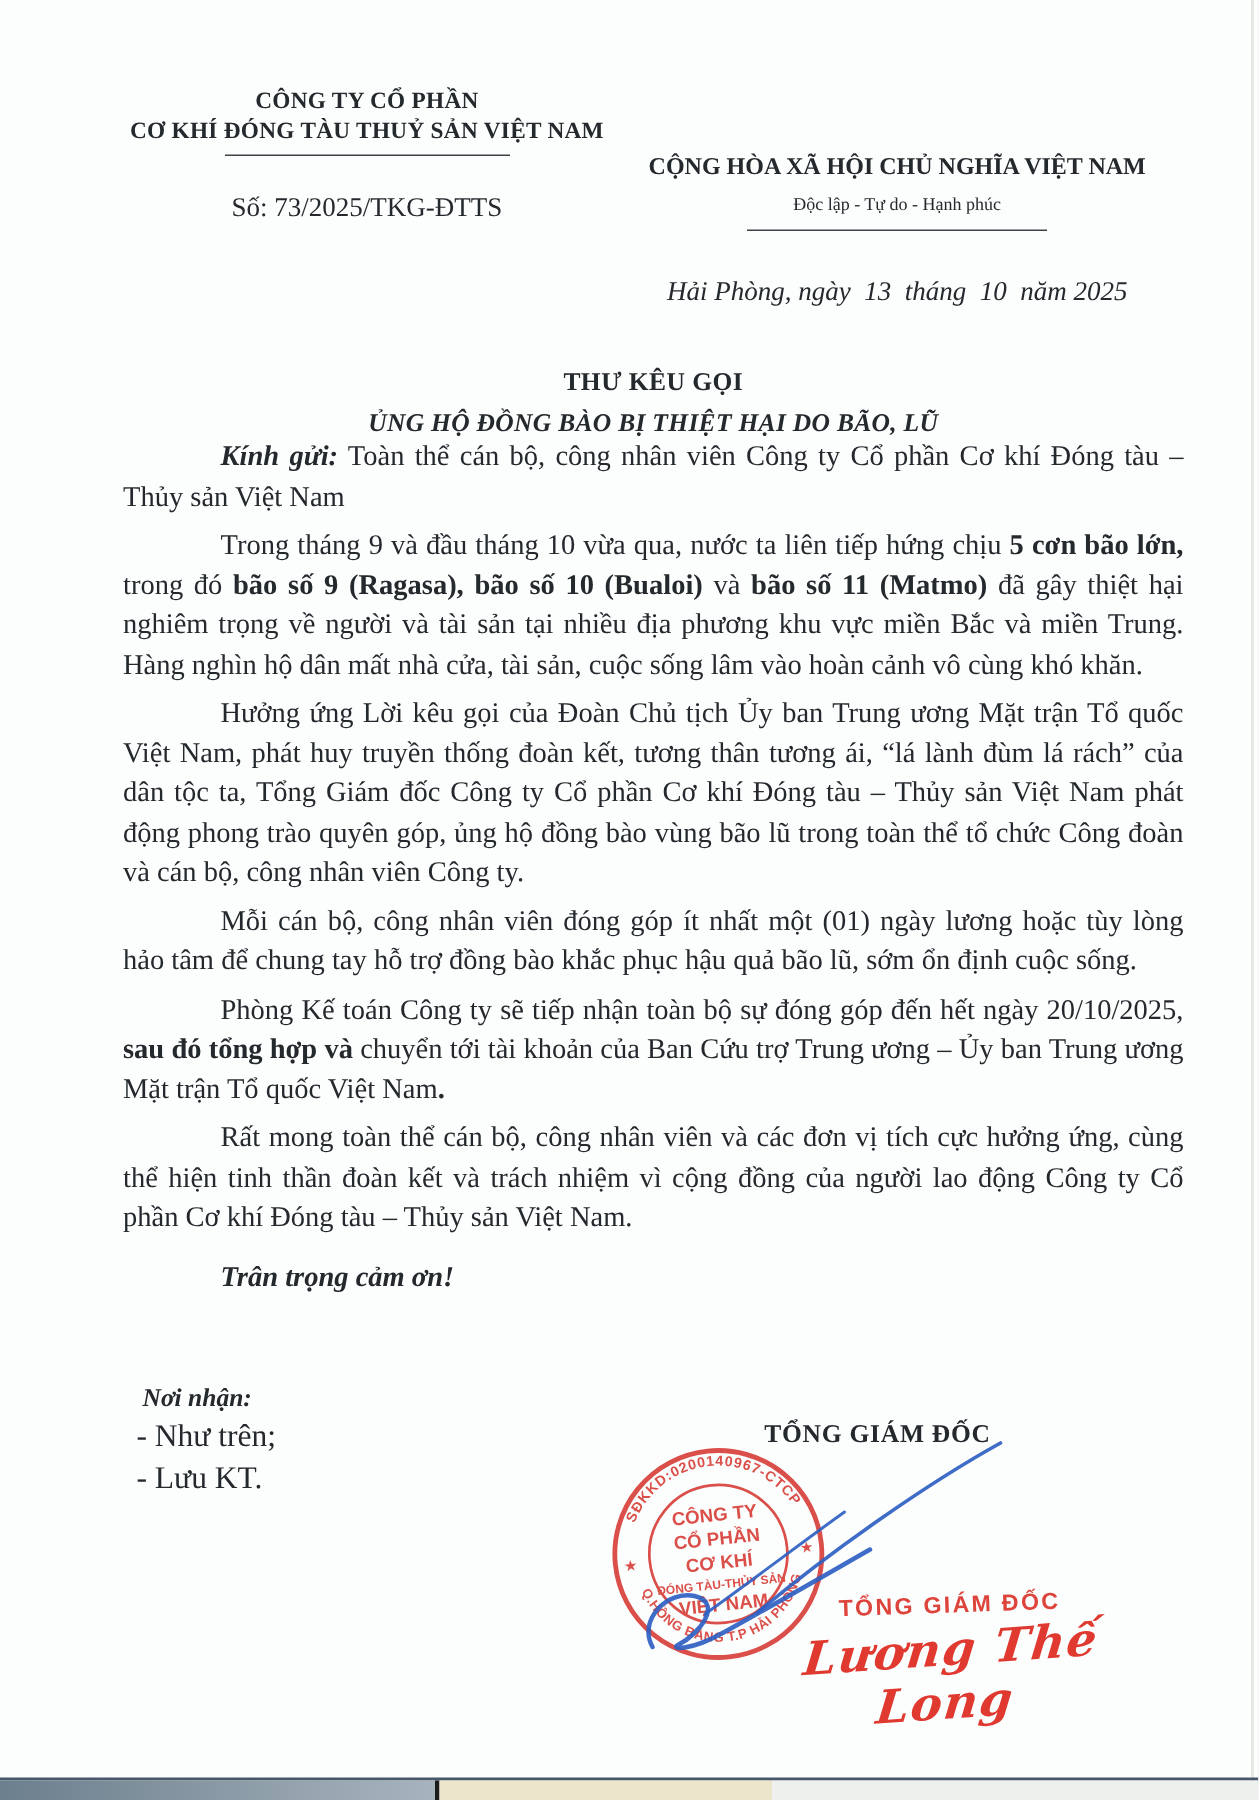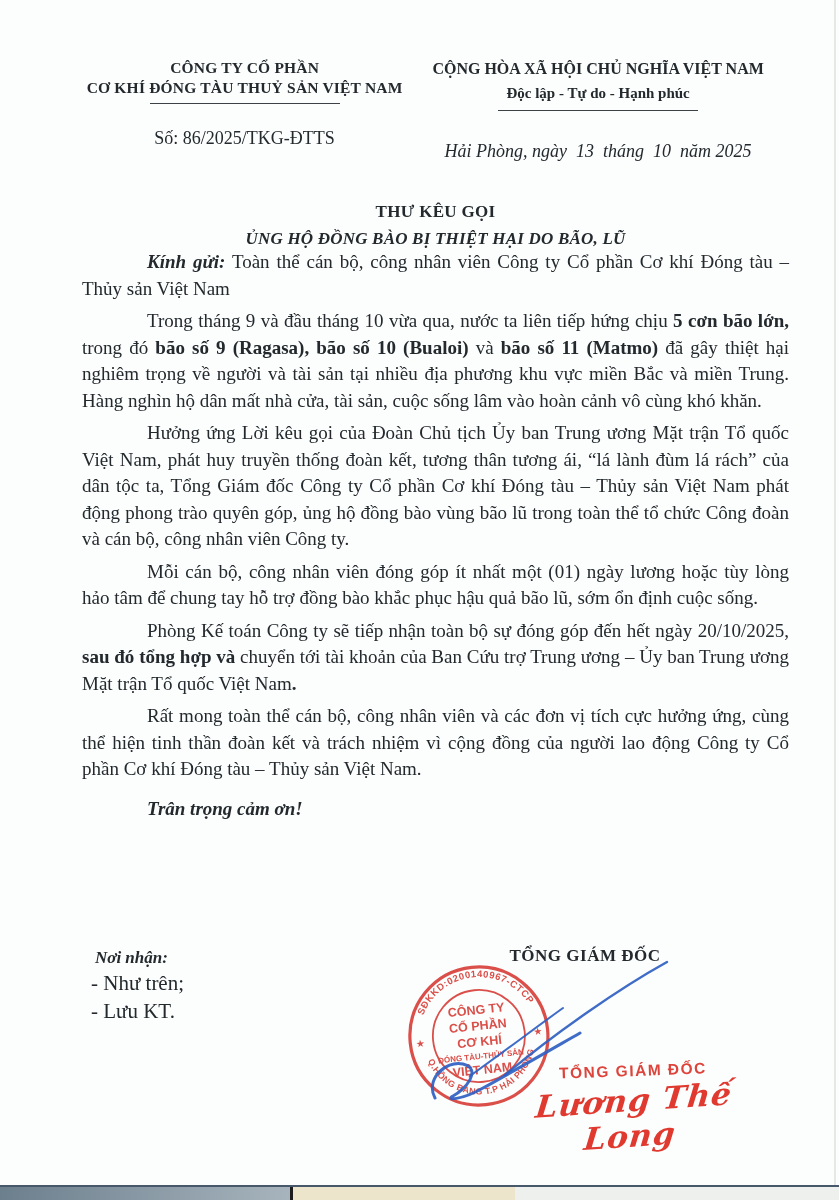--- a/index.html
+++ b/index.html
@@ -1,40 +1,40 @@
 <!DOCTYPE html>
 <html><head>
 <meta charset="utf-8">
 <style>
   html,body{margin:0;padding:0;}
   body{width:839px;height:1200px;background:#e9e9e6;font-family:"Liberation Serif",serif;}
   .page{position:relative;width:839px;height:1200px;background:#fcfdfd;overflow:hidden;color:#23292d;}
   .content{position:absolute;left:12px;top:0;width:839px;padding:58px 62px 0 70px;box-sizing:border-box;}
   .hdr{display:flex;width:100%;}
   .hdr-left{width:46%;text-align:center;}
-  .hdr-right{width:54%;text-align:center;}
+  .hdr-right{width:54%;text-align:center;margin-top:43px;}
   .h-small{font-weight:bold;font-size:15.5px;line-height:20px;letter-spacing:.2px;}
   .h-med{font-weight:bold;font-size:16px;line-height:21px;}
-  .h-motto{font-weight:bold;font-size:15px;line-height:23px;margin-top:3px;}
+  .h-motto{font-weight:normal;font-size:12px;line-height:23px;margin-top:3px;}
   .rule{border-top:1.6px solid #3c4246;height:0;margin:5px auto 0 auto;}
   .rule-l{width:190px;}
   .rule-r{width:200px;}
   .ref-no{font-size:18px;margin-top:24px;}
   .dateline{font-style:italic;font-size:18px;margin-top:30px;white-space:pre;}
   .title-block{text-align:center;margin-top:40px;}
   .title-1{font-weight:bold;font-size:17px;letter-spacing:.3px;}
   .title-2{font-weight:bold;font-size:17px;margin-top:7px;letter-spacing:.2px;font-style:italic;}
   .body-text{}
   .para{font-size:19px;line-height:26.5px;text-align:justify;text-indent:65px;margin:6px 0 0 0;}
   .para.salutation{margin-top:0;}
   .b{font-weight:bold;}
   .bi{font-weight:bold;font-style:italic;}
   .closing{font-weight:bold;font-style:italic;font-size:19px;margin:15px 0 0 65px;}
   
-  .recipients{position:absolute;left:95px;top:948px;font-size:16.5px;}
+  .recipients{position:absolute;left:95px;top:922px;font-size:16.5px;}
   .recipients .label{font-weight:bold;font-style:italic;font-size:17px;}
   .recipients .item{font-size:21px;margin-top:3px;margin-left:-4px;}
   .sig-title{position:absolute;left:490px;top:946px;width:190px;text-align:center;font-weight:bold;font-size:17px;letter-spacing:.5px;}
   .stamp-svg{position:absolute;left:404px;top:962px;width:150px;height:150px;transform:rotate(-6deg);opacity:.92;}
   .sig-svg{position:absolute;left:415px;top:948px;width:270px;height:165px;}
   .red-title{position:absolute;left:548px;top:1062px;width:170px;text-align:center;font-family:"Liberation Sans",sans-serif;font-weight:bold;font-size:15.5px;letter-spacing:1.5px;color:#dd453c;transform:rotate(-2deg);}
   .script-name{position:absolute;left:512px;top:1082px;width:240px;text-align:center;font-family:"DejaVu Serif",serif;font-style:italic;font-weight:bold;font-size:31px;color:#e03a30;transform:skewX(-10deg) rotate(-4deg);letter-spacing:1px;}
   
   .edge-right{position:absolute;right:3px;top:0;width:2px;height:1200px;background:#e7e8e3;}
   .scan-line{position:absolute;left:0;top:1185px;width:839px;height:2px;background:#46586a;}
@@ -59,21 +59,21 @@
 
 <div class="page">
 
   <div class="content">
 
     <div class="hdr">
       <div class="hdr-left">
         <div class="h-small">CÔNG TY CỔ PHẦN</div>
         <div class="h-small">CƠ KHÍ ĐÓNG TÀU THUỶ SẢN VIỆT NAM</div>
         <div class="rule rule-l"></div>
-        <div class="ref-no">Số: 86/2025/TKG-ĐTTS</div>
+        <div class="ref-no">Số: 73/2025/TKG-ĐTTS</div>
       </div>
       <div class="hdr-right">
         <div class="h-med">CỘNG HÒA XÃ HỘI CHỦ NGHĨA VIỆT NAM</div>
         <div class="h-motto">Độc lập - Tự do - Hạnh phúc</div>
         <div class="rule rule-r"></div>
         <div class="dateline">Hải Phòng, ngày  13  tháng  10  năm 2025</div>
       </div>
     </div>
 
     <div class="title-block">

